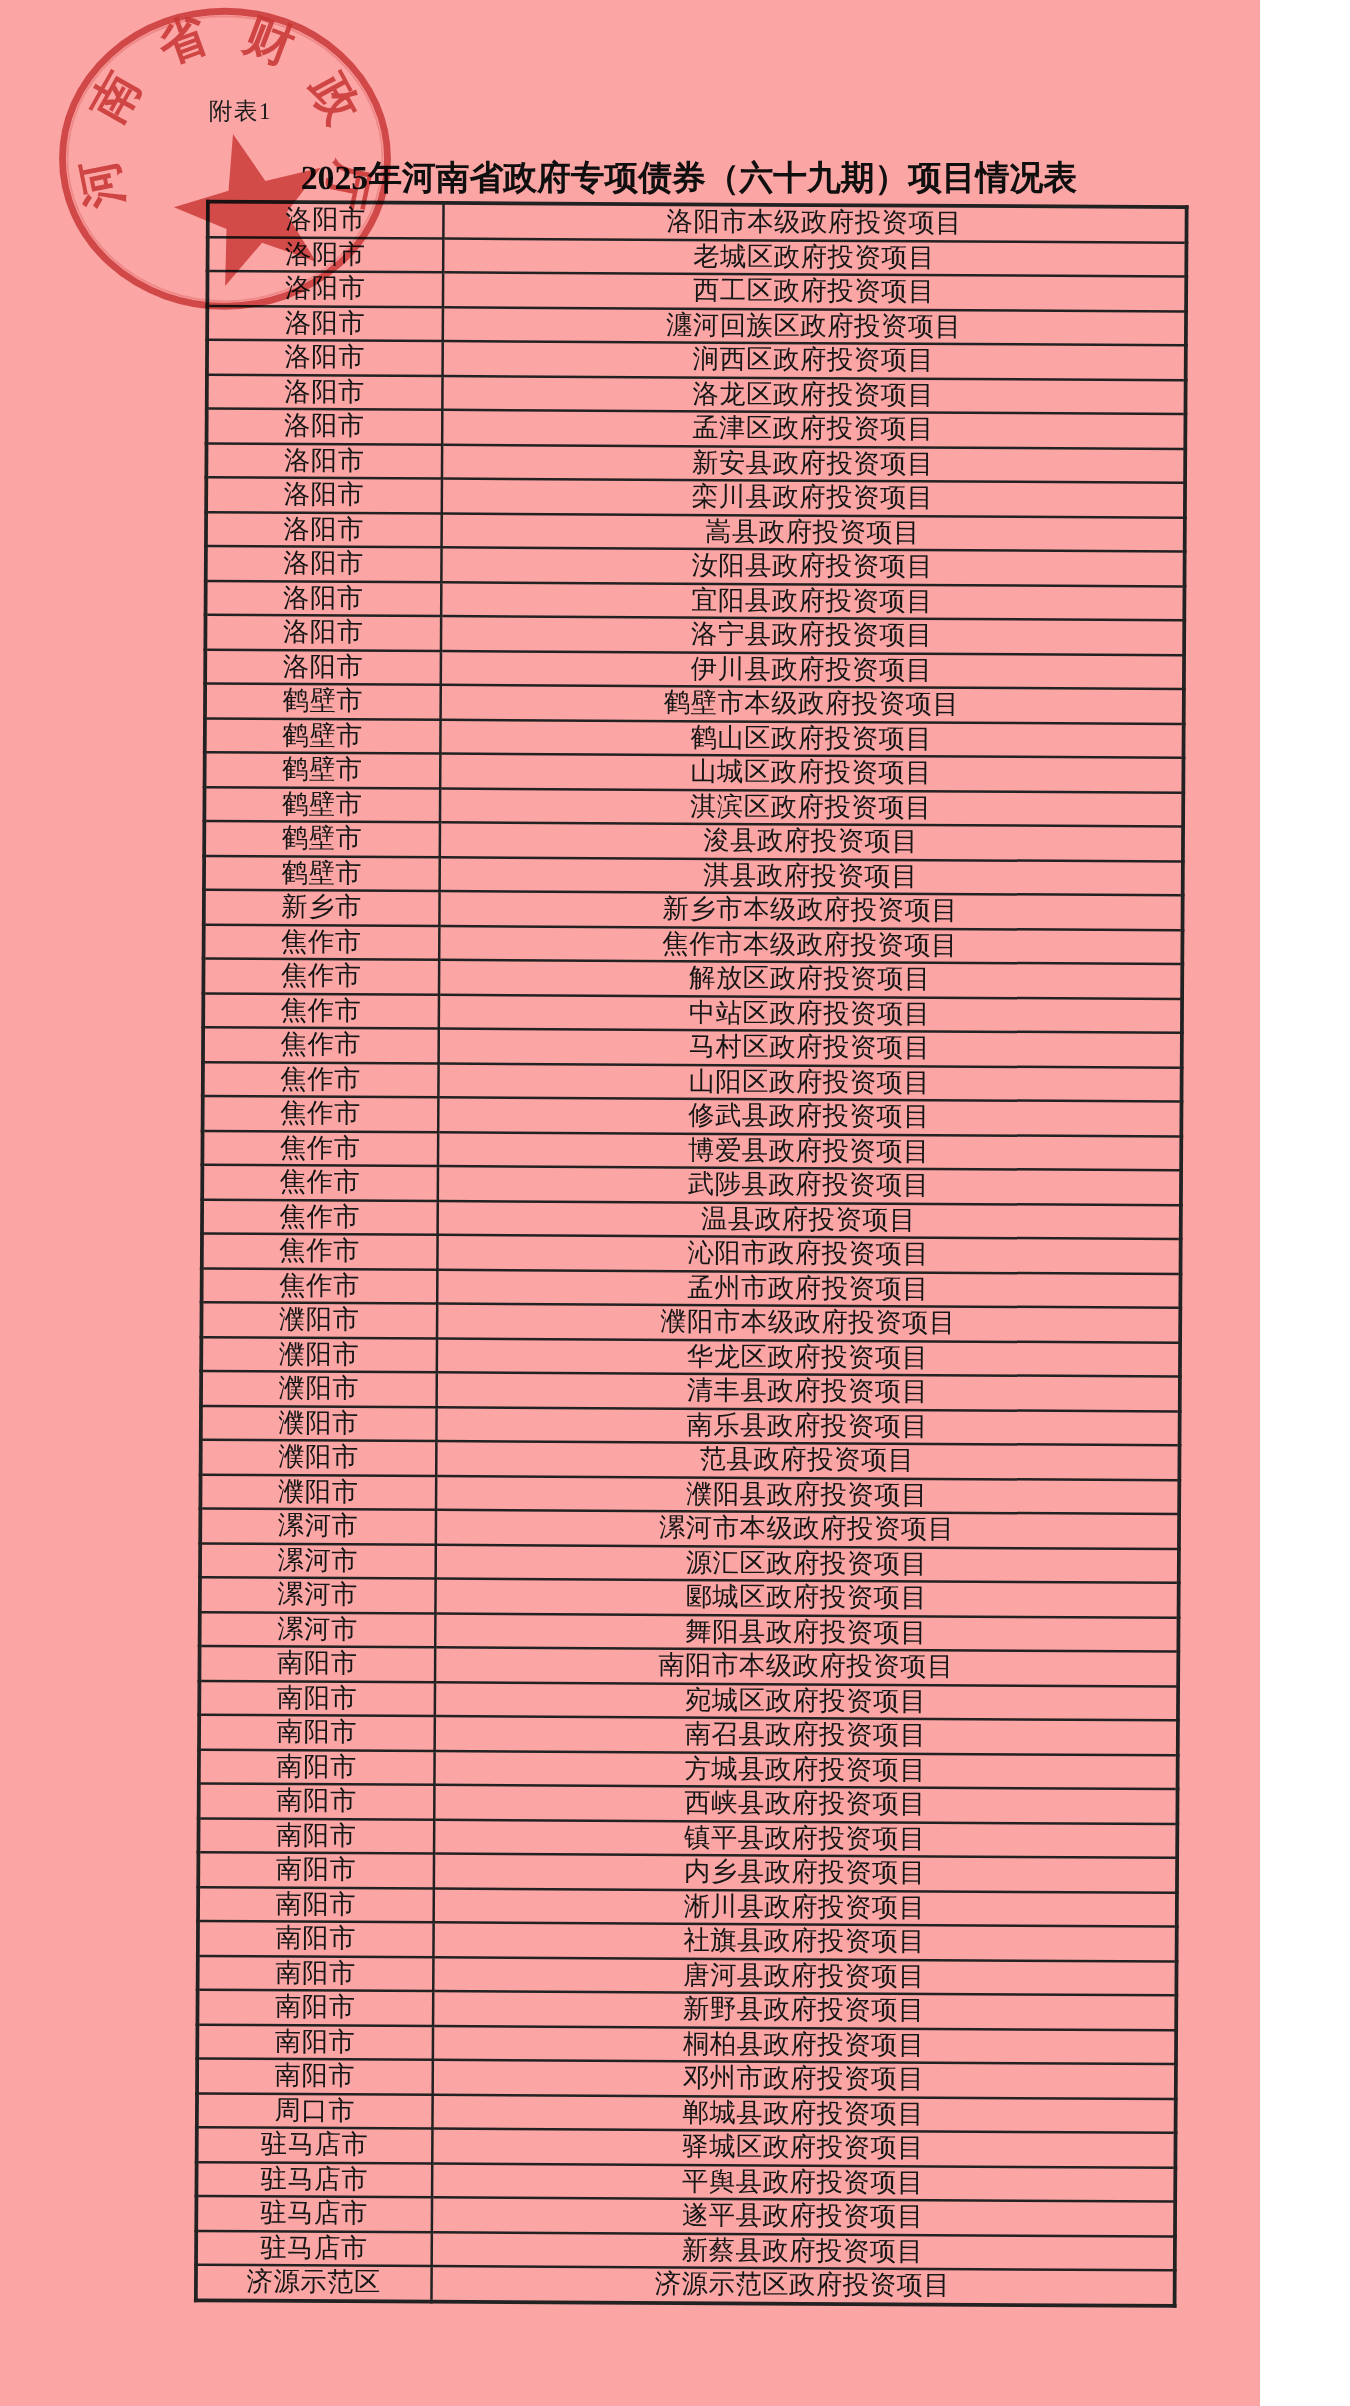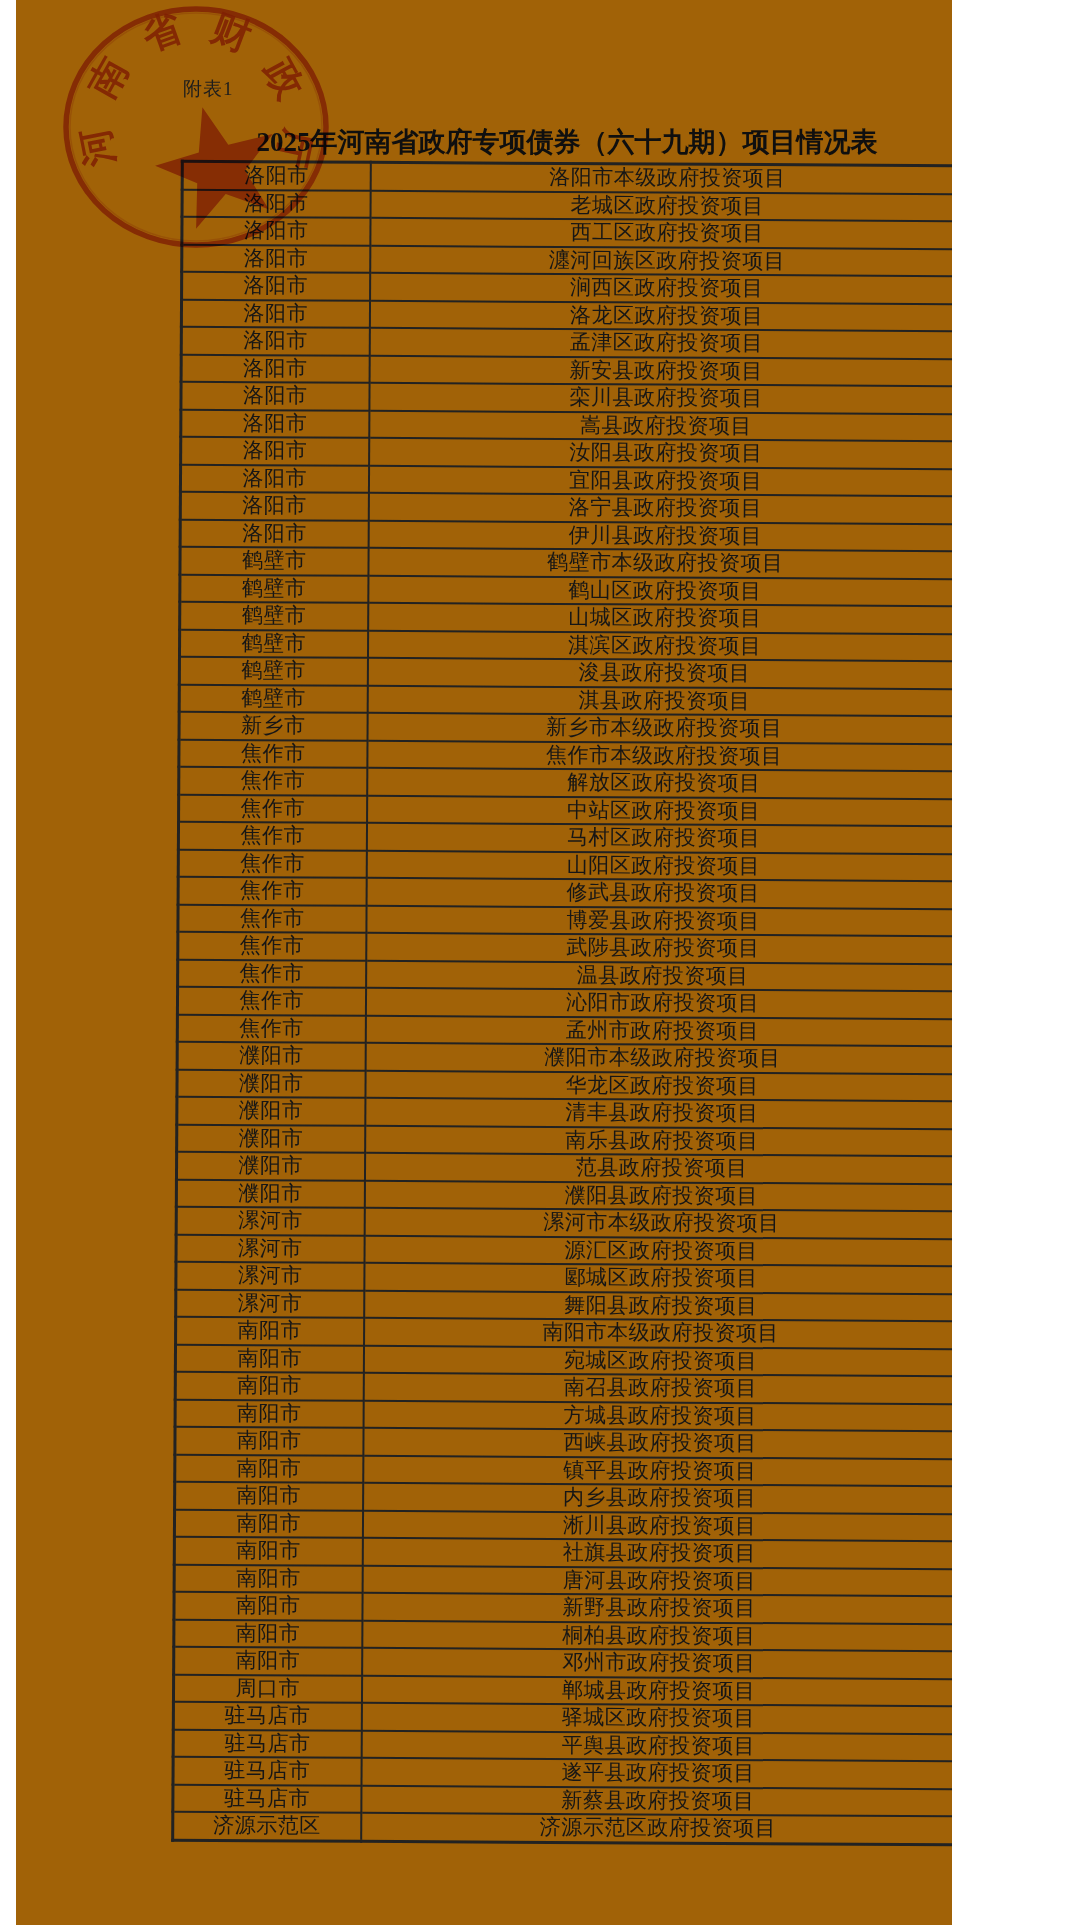--- a/index.html
+++ b/index.html
@@ -1,23 +1,22 @@
 <!DOCTYPE html>
 <html><head>
 <meta charset="utf-8">
 <style>
   html, body { margin: 0; padding: 0; background: #ffffff; }
   .page {
     position: relative;
-    width: 936px;
+    width: 1008px;
     height: 1925px;
-    background: #a16207;
+    background: #fca5a5;
     overflow: hidden;
     font-family: "Liberation Serif", serif;
-    margin-left: 16px;
   }
   .attachment-label {
     position: absolute;
     left: 167px;
     top: 76px;
     font-size: 19px;
     color: #1d1d1d;
     letter-spacing: 1px;
   }
   .doc-title {

